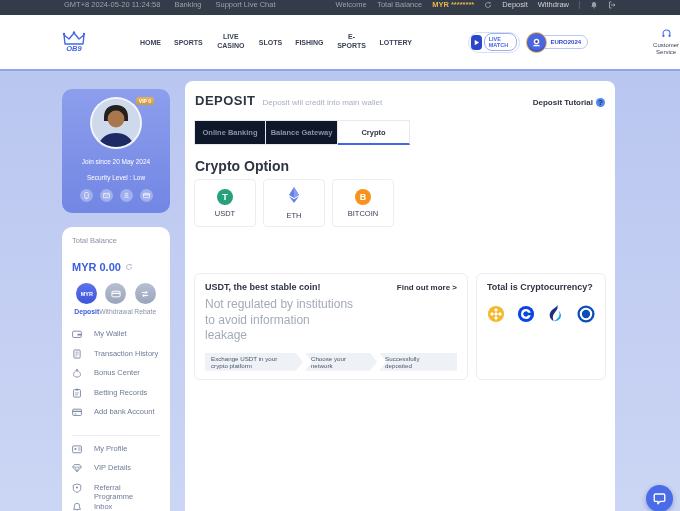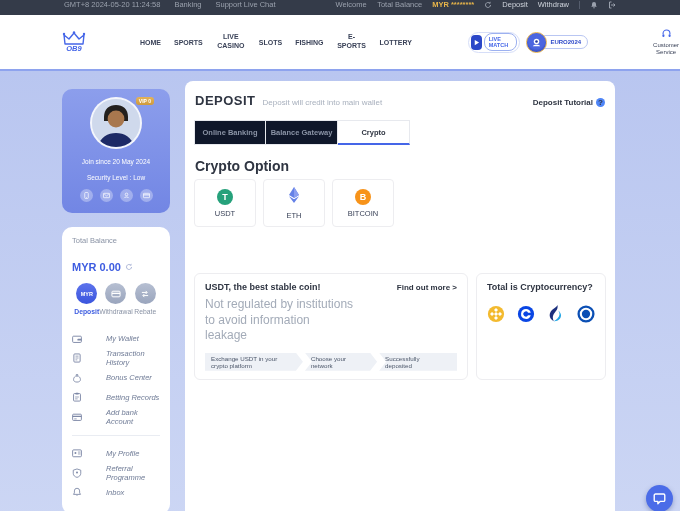--- a/index.html
+++ b/index.html
@@ -69,21 +69,21 @@
   .w-actions { display:flex; justify-content:space-between; margin-top:10px; padding:0 1px; }
   .w-act { display:flex; flex-direction:column; align-items:center; cursor:pointer; width:32%; }
   .w-act .circ { width:21px; height:21px; border-radius:50%; display:flex; align-items:center;
                  justify-content:center; }
   .w-act .circ.blue { background:linear-gradient(180deg,#5d73ec,#3b55dd); color:#fff;
                       font-size:5.5px; font-weight:bold; }
   .w-act .circ.gray { background:linear-gradient(180deg,#b6bfd2,#9aa5bd); }
   .w-act .a-lab { font-size:6.8px; color:#8a93a5; margin-top:4px; }
   .w-act .a-lab.blue { color:#3d5ce0; font-weight:bold; }
   .menu { margin-top:14px; }
-  .menu-item { display:flex; align-items:center; gap:24px; height:19.5px; cursor:pointer;font-style:italic; }
+  .menu-item { display:flex; align-items:flex-start; gap:12px; height:19.5px; cursor:pointer; }
   .menu-item .m-lab { font-size:7.5px; color:#6f7b96; }
   .menu-ico { width:10px; height:10px; color:#7d88a6; flex:0 0 auto; }
   .m-divider { height:1px; background:#e9ecf2; margin:8px 0; }
 
   
   .main { position:absolute; left:185px; top:10px; width:430px; height:441px;
           background:#fff; border-radius:8px 8px 0 0; padding:12px 9px 0 9px; }
   .m-head { display:flex; align-items:baseline; padding:0 1px; }
   .m-title { font-size:13px; font-weight:800; color:#2f3542; letter-spacing:.5px; }
   .m-sub { font-size:8px; color:#a8b0bd; margin-left:7px; }
@@ -367,20 +367,27 @@
         <div class="menu-item">
           <svg class="menu-ico" viewBox="0 0 16 16">
               <rect x="1" y="3" width="14" height="11" rx="1.5" fill="none" stroke="currentColor" stroke-width="1.5"></rect>
               <circle cx="5.5" cy="8" r="1.6" fill="currentColor"></circle>
               <path d="M9.5 6.5h4M9.5 9.5h4" stroke="currentColor" stroke-width="1.2"></path>
             </svg>
           <span class="m-lab">My Profile</span>
         </div>
         <div class="menu-item">
           <svg class="menu-ico" viewBox="0 0 16 16">
+              <path d="M4 2.5h8l3 4-7 7.5-7-7.5z" fill="none" stroke="currentColor" stroke-width="1.4" stroke-linejoin="round"></path>
+              <path d="M1 6.5h14M8 14l-3-7.5M8 14l3-7.5" stroke="currentColor" stroke-width="1" fill="none"></path>
+            </svg>
+          <span class="m-lab">VIP Details</span>
+        </div>
+        <div class="menu-item">
+          <svg class="menu-ico" viewBox="0 0 16 16">
               <path d="M8 1.5l6 2v5c0 3.5-2.5 5.5-6 6.5-3.5-1-6-3-6-6.5v-5z" fill="none" stroke="currentColor" stroke-width="1.4" stroke-linejoin="round"></path>
               <circle cx="8" cy="7" r="1.6" fill="currentColor"></circle>
             </svg>
           <span class="m-lab">Referral Programme</span>
         </div>
         <div class="menu-item">
           <svg class="menu-ico" viewBox="0 0 16 16">
               <path d="M8 2a4.2 4.2 0 0 0-4.2 4.2V9.4L2.4 11.8h11.2L12.2 9.4V6.2A4.2 4.2 0 0 0 8 2z" fill="none" stroke="currentColor" stroke-width="1.4" stroke-linejoin="round"></path>
               <path d="M6.6 13.2a1.5 1.5 0 0 0 2.8 0z" fill="currentColor"></path>
             </svg>

